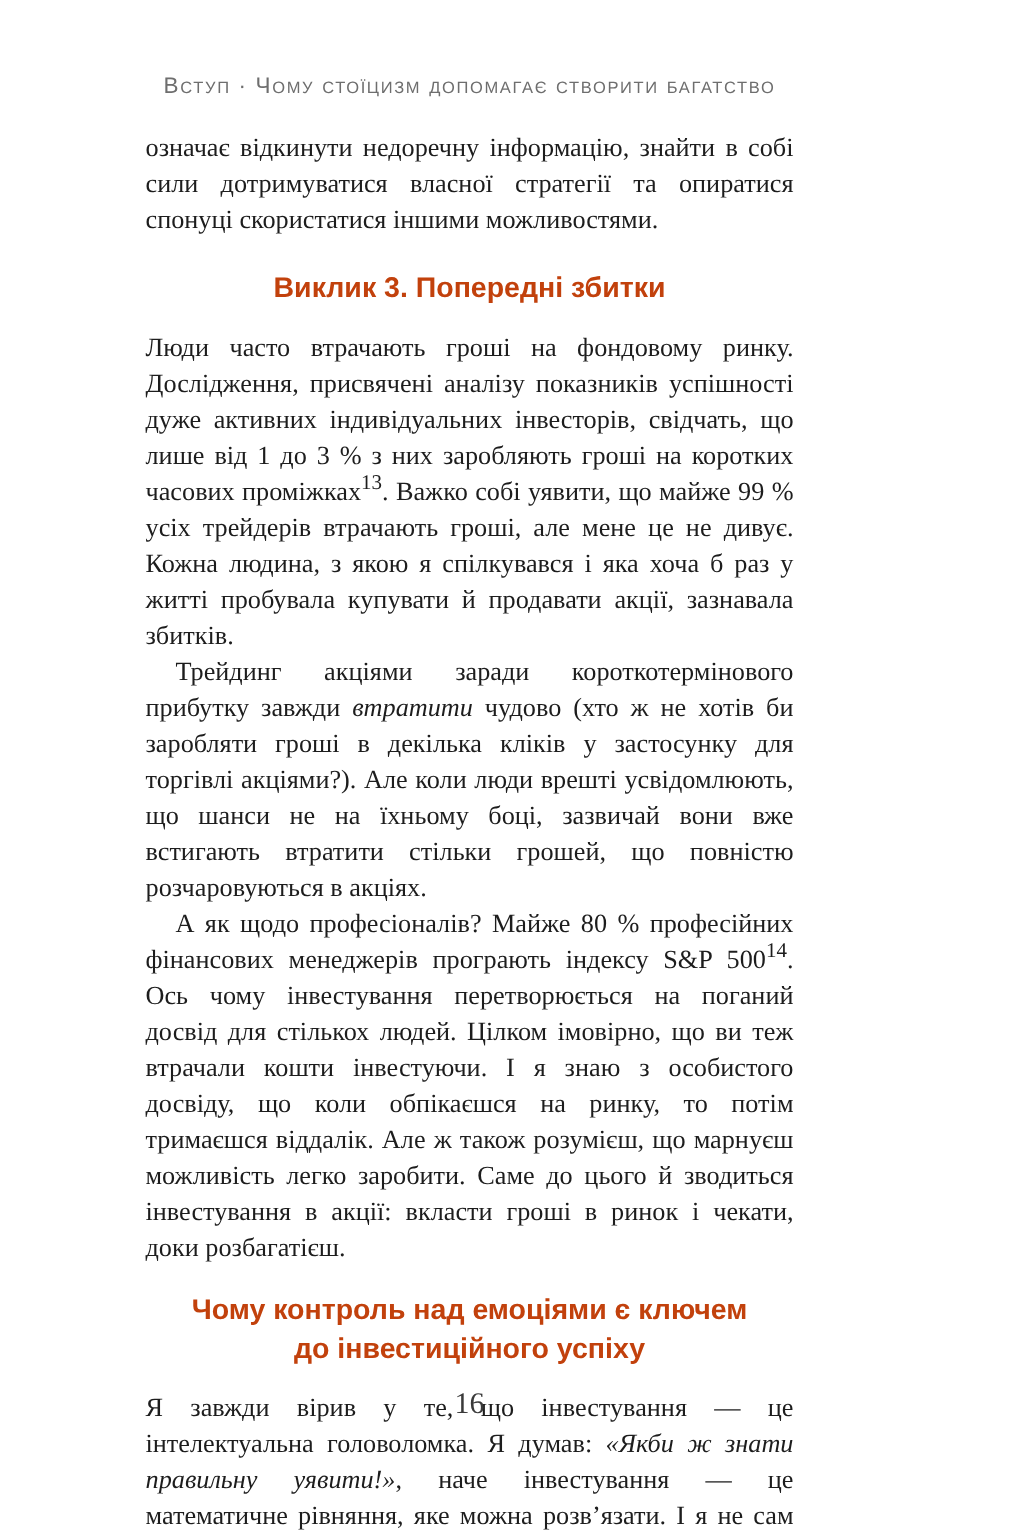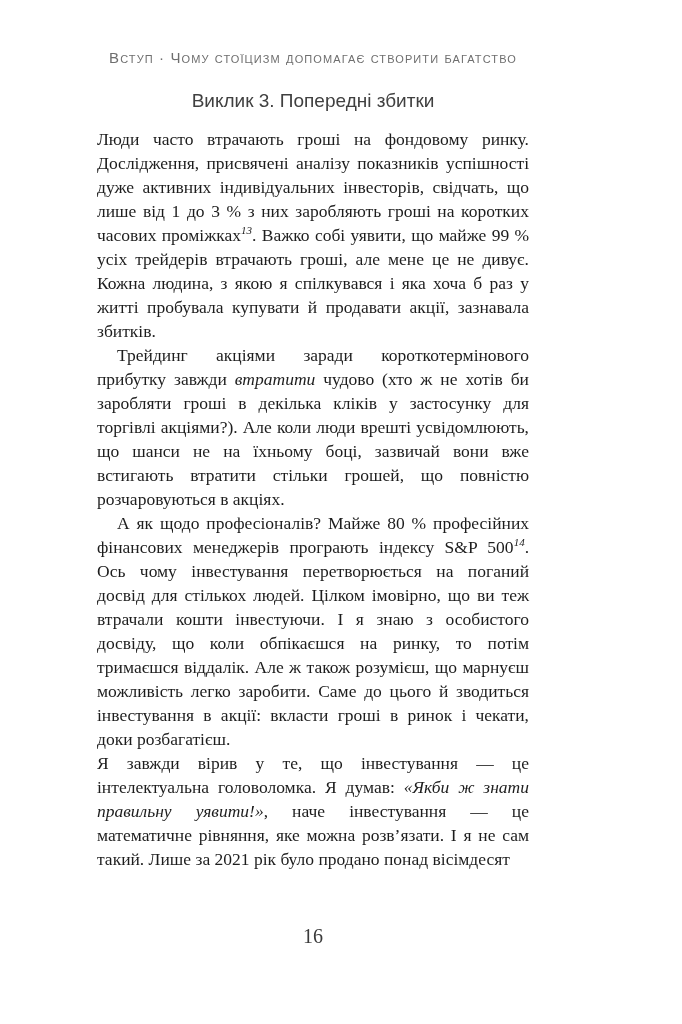--- a/index.html
+++ b/index.html
@@ -34,59 +34,60 @@
     hyphens: manual;
   }
   .text-block p {
     margin: 0;
   }
   .text-block p.indent {
     text-indent: 20px;
   }
   .section-heading {
     font-family: "Liberation Sans", "DejaVu Sans", sans-serif;
-    font-weight: 400;
+    font-weight: 700;
     font-size: 19px;
     line-height: 26px;
     text-align: center;
     text-indent: 0;
     margin: 22px 0 13px 0;
-    color: #404040;
+    color: #c2410c;
   }
   .section-heading.two-line {
     margin-top: 18px;
   }
   .text-block em {
     font-style: italic;
   }
   sup.footnote-ref {
-    font-size: 11px;
+    font-size: 14px;
     line-height: 0;
     vertical-align: super;
-    font-style: italic;
   }
   .page-number {
     position: absolute;
     bottom: 76px;
     left: 0;
     right: 0;
     text-align: center;
     font-family: "Liberation Serif", "DejaVu Serif", serif;
     font-size: 20px;
     color: #3a3a3a;
   }
 </style>
 </head>
 <body>
 
 <div class="page">
   <div class="running-head">Вступ · Чому стоїцизм допомагає створити багатство</div>
 
   <main class="text-block">
+      <p class="">означає відкинути недоречну інформацію, знайти в собі сили дотримуватися власної стратегії та опиратися спонуці скористатися іншими можливостями.</p>
       <h2 class="section-heading">Виклик 3. Попередні збитки</h2>
       <p class="">Люди часто втрачають гроші на фондовому ринку. Дослідження, присвячені аналізу показників успішності дуже активних індивідуальних інвесторів, свідчать, що лише від 1 до 3&nbsp;% з них заробляють гроші на коротких часових проміжках<sup class="footnote-ref">13</sup>. Важко собі уявити, що майже 99&nbsp;% усіх трейдерів втрачають гроші, але мене це не дивує. Кожна людина, з якою я спілкувався і яка хоча б раз у житті пробувала купувати й продавати акції, зазнавала збитків.</p>
       <p class="indent">Трейдинг акціями заради короткотермінового прибутку завжди <em>втратити</em> чудово (хто ж не хотів би заробляти гроші в декілька кліків у застосунку для торгівлі акціями?). Але коли люди врешті усвідомлюють, що шанси не на їхньому боці, зазвичай вони вже встигають втратити стільки грошей, що повністю розчаровуються в акціях.</p>
       <p class="indent">А як щодо професіоналів? Майже 80&nbsp;% професійних фінансових менеджерів програють індексу S&amp;P 500<sup class="footnote-ref">14</sup>. Ось чому інвестування перетворюється на поганий досвід для стількох людей. Цілком імовірно, що ви теж втрачали кошти інвестуючи. І я знаю з особистого досвіду, що коли обпікаєшся на ринку, то потім тримаєшся віддалік. Але ж також розумієш, що марнуєш можливість легко заробити. Саме до цього й зводиться інвестування в акції: вкласти гроші в ринок і чекати, доки розбагатієш.</p>
+      <h2 class="section-heading two-line">Чому контроль над емоціями є ключем<br>до інвестиційного успіху</h2>
       <p class="">Я завжди вірив у те, що інвестування — це інтелектуальна головоломка. Я думав: <em>«Якби ж знати правильну уявити!»</em>, наче інвестування — це математичне рівняння, яке можна розв’язати. І я не сам такий. Лише за 2021 рік було продано понад вісімдесят</p>
     </main>
 
   <div class="page-number">16</div>
 </div>
 
 </body></html>

